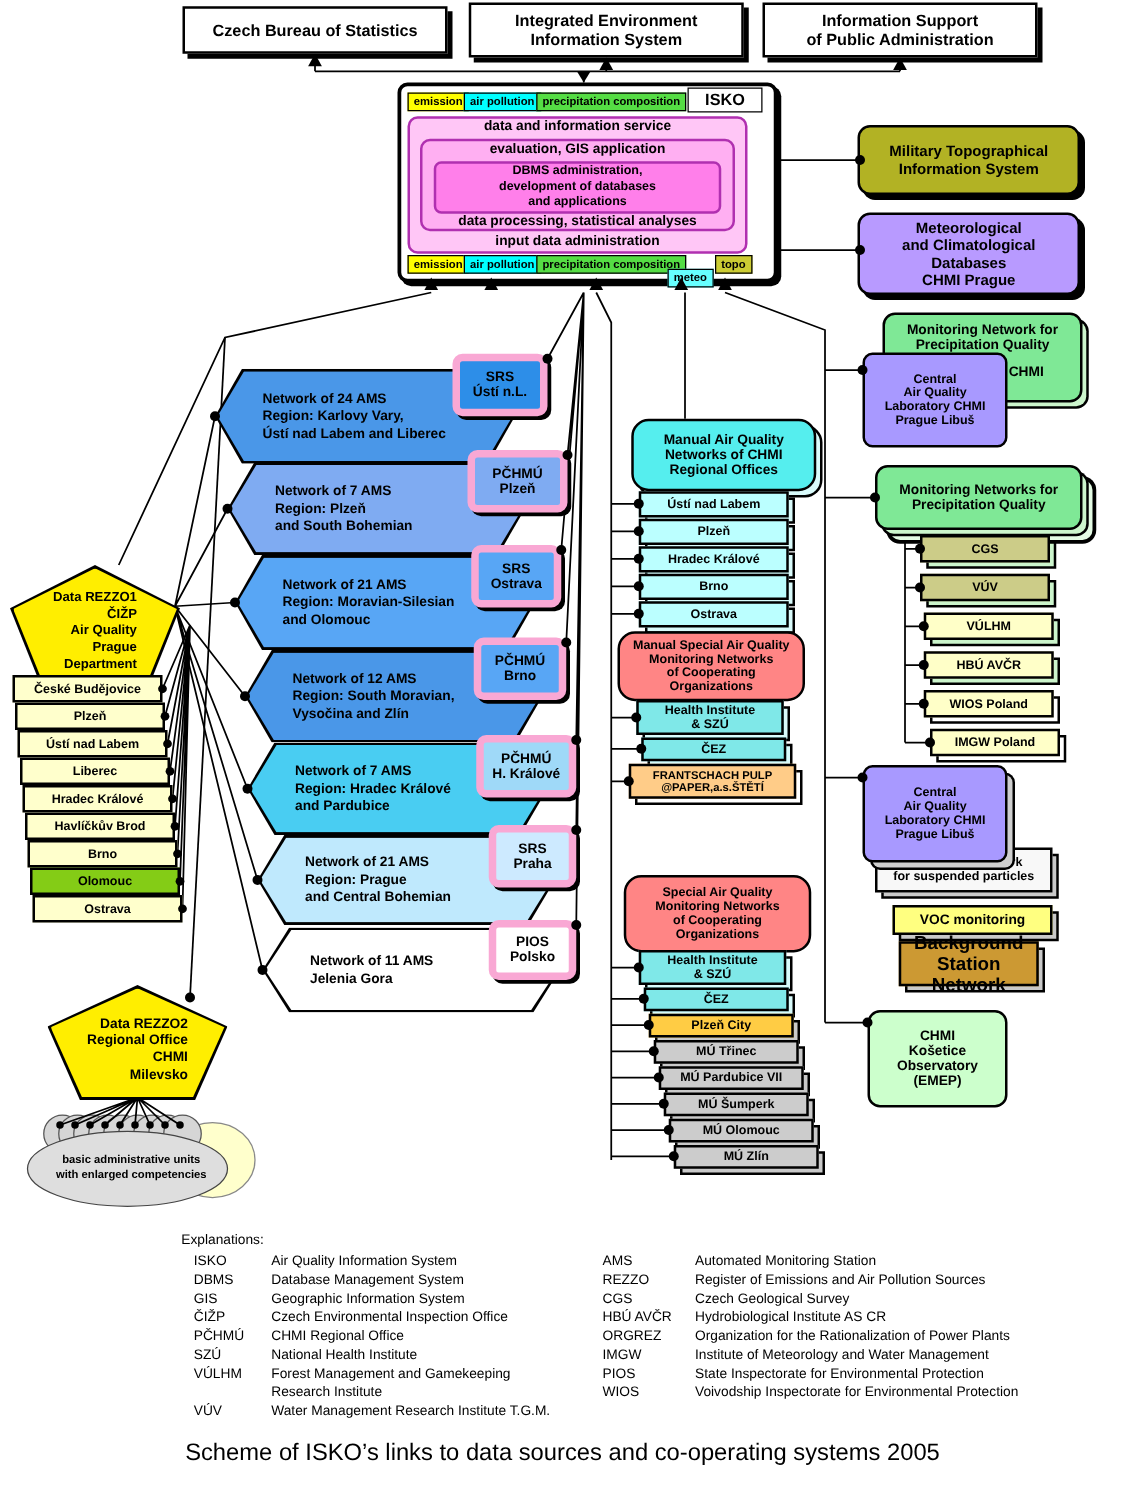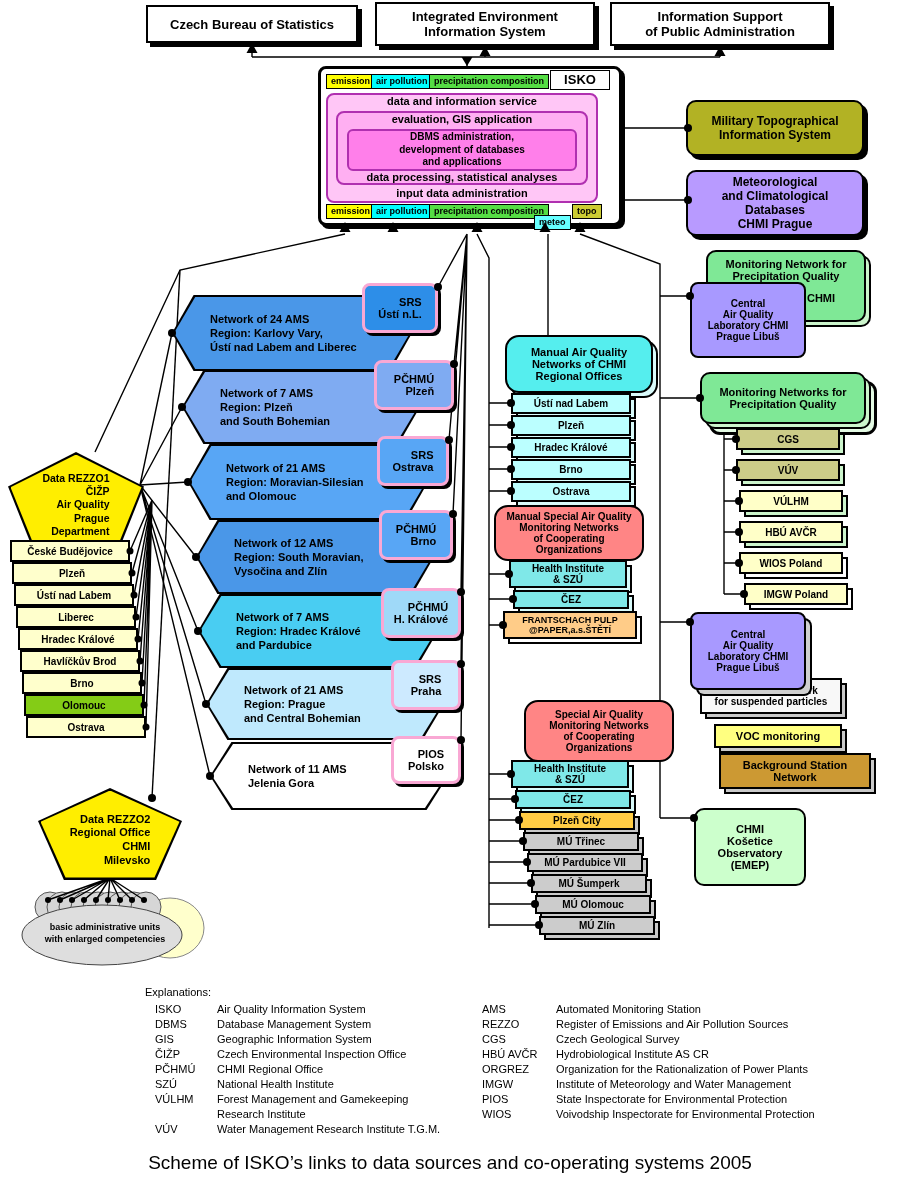--- a/index.html
+++ b/index.html
@@ -10,22 +10,22 @@
   #dots  { z-index:4; }
   .abs { position:absolute; z-index:2; }
   .box { border:2px solid #000; background:#fff; font-weight:bold; display:flex; align-items:center;
          justify-content:center; text-align:center; white-space:pre-line; }
   .rd  { border-radius:10px; }
   .rd14{ border-radius:14px; }
   .sh  { box-shadow:4px 4px 0 #000; }
   .txt { position:absolute; z-index:3; font-weight:bold; text-align:center; white-space:pre-line; }
   .tag { position:absolute; z-index:3; font-size:9px; font-weight:bold; border:1.5px solid #000;
          padding:1px 4px; line-height:1.25; background:#fff; }
-  .station { border:3px solid #f9a8d4; border-radius:8px; box-shadow:3px 3px 0 #000; font-weight:bold;
-             font-size:11px; display:flex; align-items:center; justify-content:center; text-align:right;
+  .station { border:6px solid #f9a8d4; border-radius:8px; box-shadow:3px 3px 0 #000; font-weight:bold;
+             font-size:11px; display:flex; align-items:center; justify-content:center; text-align:center;
              white-space:pre-line; z-index:3; }
   .item { border:2px solid #000; font-weight:bold; display:flex; align-items:center; justify-content:center;
           text-align:center; white-space:pre-line; }
   .lay-w { box-shadow:5px 5px 0 -2px #ffffff, 5px 5px 0 0 #000; }
   .lay-g { box-shadow:5px 5px 0 -2px #ccf5cc, 5px 5px 0 0 #000; }
   .lay2-g{ box-shadow:5px 5px 0 -2px #ccf5cc, 5px 5px 0 0 #000, 10px 10px 0 -2px #e4fbe4, 10px 10px 0 1px #000; }
   .lay-c { box-shadow:5px 5px 0 -2px #d9fbfb, 5px 5px 0 0 #000; }
   .lay-gr{ box-shadow:5px 5px 0 -2px #c9c9c9, 5px 5px 0 0 #000; }
   .lay2-gr{ box-shadow:6px 6px 0 -2px #cfcfcf, 6px 6px 0 0 #000; }
   .chev { position:absolute; z-index:2; }
@@ -149,21 +149,21 @@
   <div class="abs item lay-w" style="left:739px;top:552px;width:104px;height:22px;font-size:10px;background:#ffffc8;">WIOS Poland</div>
   <div class="abs item lay-w" style="left:744px;top:583px;width:104px;height:22px;font-size:10px;background:#ffffc8;">IMGW Poland</div>
 
   <div class="abs item lay-gr" style="left:700px;top:678px;width:142px;height:36px;font-size:10px;background:#f8f8f8;">Monitoring Network
 for suspended particles</div>
   <div class="abs box lay2-gr" style="left:690px;top:612px;width:116px;height:78px;font-size:10px;background:#a899ff;border-radius:8px;z-index:3;">Central
 Air Quality
 Laboratory CHMI
 Prague Libuš</div>
   <div class="abs item lay-gr" style="left:714px;top:724px;width:128px;height:24px;font-size:11px;background:#ffff80;">VOC monitoring</div>
-  <div class="abs item lay-gr" style="left:719px;top:753px;width:152px;height:36px;font-size:11px;background:#cc9933;">Background Station
+  <div class="abs item lay-gr" style="left:719px;top:753px;width:112px;height:36px;font-size:15px;background:#cc9933;">Background Station
 Network</div>
   <div class="abs box rd" style="left:694px;top:808px;width:112px;height:78px;font-size:11px;background:#ccffcc;">CHMI
 Košetice
 Observatory
 (EMEP)</div>
 
   <div class="chev" style="left:172px;top:295px;width:240px;height:76px;">
     <div class="chev-bg"></div>
     <div class="chev-fg" style="background:#4a97e8;">Network of  24 AMS
 Region:  Karlovy Vary,
@@ -232,21 +232,21 @@
   <div class="abs box rd14" style="left:494px;top:505px;width:150px;height:56px;font-size:10px;background:#ff8585;">Manual Special Air Quality
 Monitoring Networks
 of Cooperating
 Organizations</div>
   <div class="abs item lay-c" style="left:509px;top:560px;width:118px;height:28px;font-size:10px;background:#7fe8e8;">Health Institute
 &amp; SZÚ</div>
   <div class="abs item lay-c" style="left:513px;top:590px;width:116px;height:19px;font-size:10px;background:#7fe8e8;">ČEZ</div>
   <div class="abs item lay-w" style="left:503px;top:611px;width:134px;height:28px;font-size:9px;background:#ffcc88;">FRANTSCHACH PULP
 @PAPER,a.s.ŠTĚTÍ</div>
 
-  <div class="abs box rd14" style="left:499px;top:700px;width:150px;height:62px;font-size:10px;background:#ff8585;margin-left:25px;">Special Air Quality
+  <div class="abs box rd14" style="left:499px;top:700px;width:150px;height:62px;font-size:10px;background:#ff8585;">Special Air Quality
 Monitoring Networks
 of Cooperating
 Organizations</div>
   <div class="abs item lay-c" style="left:511px;top:760px;width:118px;height:28px;font-size:10px;background:#7fe8e8;">Health Institute
 &amp; SZÚ</div>
   <div class="abs item lay-c" style="left:515px;top:790px;width:116px;height:19px;font-size:10px;background:#7fe8e8;">ČEZ</div>
   <div class="abs item lay-gr" style="left:519px;top:811px;width:116px;height:19px;font-size:10px;background:#ffcc44;">Plzeň City</div>
   <div class="abs item lay-gr" style="left:523px;top:832px;width:116px;height:19px;font-size:10px;background:#cccccc;">MÚ Třinec</div>
   <div class="abs item lay-gr" style="left:527px;top:853px;width:116px;height:19px;font-size:10px;background:#cccccc;">MÚ Pardubice VII</div>
   <div class="abs item lay-gr" style="left:531px;top:874px;width:116px;height:19px;font-size:10px;background:#cccccc;">MÚ Šumperk</div>

